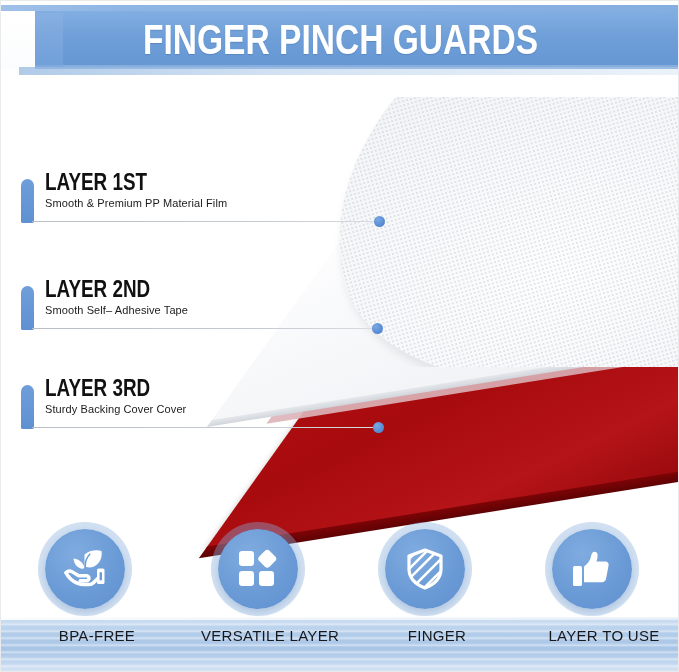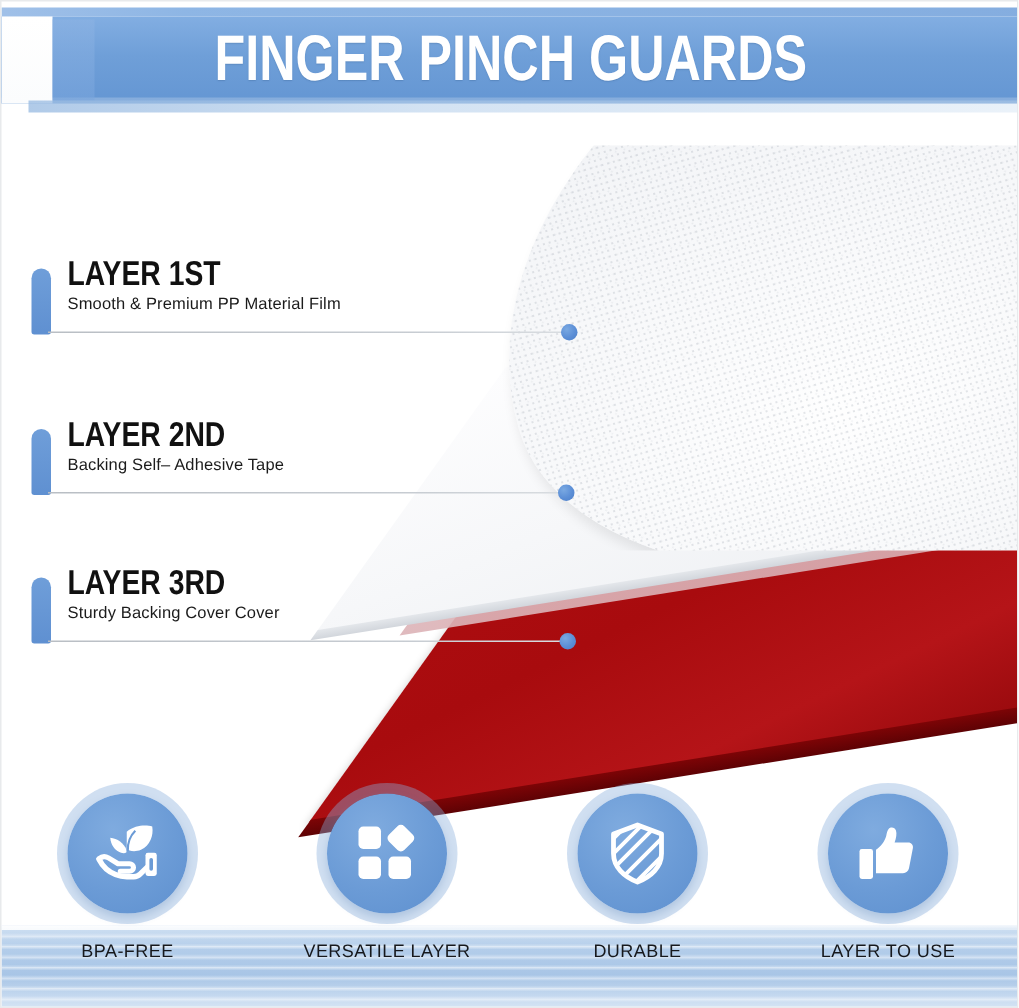--- a/index.html
+++ b/index.html
@@ -301,26 +301,26 @@
     border-radius: 50%;
     background: radial-gradient(circle at 38% 30%, #7fabdf 0%, #6b9bd6 55%, #5e90cf 100%);
     box-shadow: 0 0 0 7px rgba(137,175,219,.40), 0 3px 6px rgba(70,110,160,.30);
     display: flex;
     align-items: center;
     justify-content: center;
   }
   .feat .circle svg { display: block; }
   .feat .lbl {
     position: absolute;
-    left: 0;
+    left: 12px;
     top: 98px;
     width: 168px;
     text-align: center;
     color: #16181c;
-    font-size: 12px;
+    font-size: 15px;
     letter-spacing: .3px;
     white-space: nowrap;
   }
   #feat1 { left: 0px; }
   #feat2 { left: 173px; }
   #feat3 { left: 340px; }
   #feat4 { left: 507px; }
 </style>
 </head>
 <body>
@@ -353,21 +353,21 @@
     <div class="bar"></div>
     <div class="ttl">LAYER 1ST</div>
     <div class="sub">Smooth &amp; Premium PP Material Film</div>
     <div class="rule"></div>
     <div class="dot"></div>
   </div>
 
   <div class="callout" id="callout2">
     <div class="bar"></div>
     <div class="ttl">LAYER 2ND</div>
-    <div class="sub">Backing Self– Adhesive Tape</div>
+    <div class="sub">Smooth Self– Adhesive Tape</div>
     <div class="rule"></div>
     <div class="dot"></div>
   </div>
 
   <div class="callout" id="callout3">
     <div class="bar"></div>
     <div class="ttl">LAYER 3RD</div>
     <div class="sub">Sturdy Backing Cover Cover</div>
     <div class="rule"></div>
     <div class="dot"></div>
@@ -417,21 +417,21 @@
               <line x1="-6" y1="22" x2="22" y2="-6"></line>
               <line x1="-6" y1="32" x2="32" y2="-6"></line>
               <line x1="-6" y1="42" x2="42" y2="-6"></line>
               <line x1="0" y1="48" x2="48" y2="0"></line>
               <line x1="10" y1="50" x2="50" y2="10"></line>
               <line x1="22" y1="52" x2="52" y2="22"></line>
             </g>
           </g>
         </svg>
       </div>
-      <div class="lbl">DURABLE</div>
+      <div class="lbl">FINGER</div>
     </div>
 
     <div class="feat" id="feat4">
       <div class="circle">
         <svg width="42" height="42" viewBox="0 0 42 42">
           <rect x="2" y="18" width="9" height="20" rx="1.6" fill="#ffffff"></rect>
           <path d="M13 18.5c3.2-2.2 5.8-5.4 6.8-9.2.5-1.9.6-3.4 1.6-4.6 1.4-1.7 4.2-1.2 4.9.9.7 2.1.2 5-.9 8h9.1c2 0 3.5 1.8 3.1 3.7l-2.6 13.6c-.4 1.9-2 3.3-4 3.3H13z" fill="#ffffff"></path>
         </svg>
       </div>
       <div class="lbl">LAYER TO USE</div>

